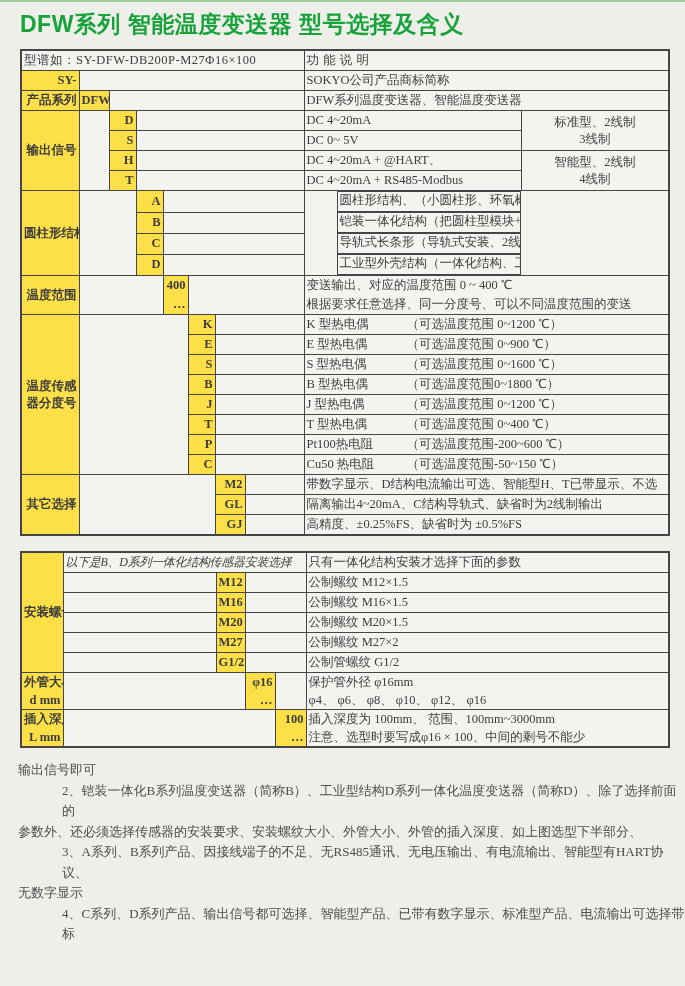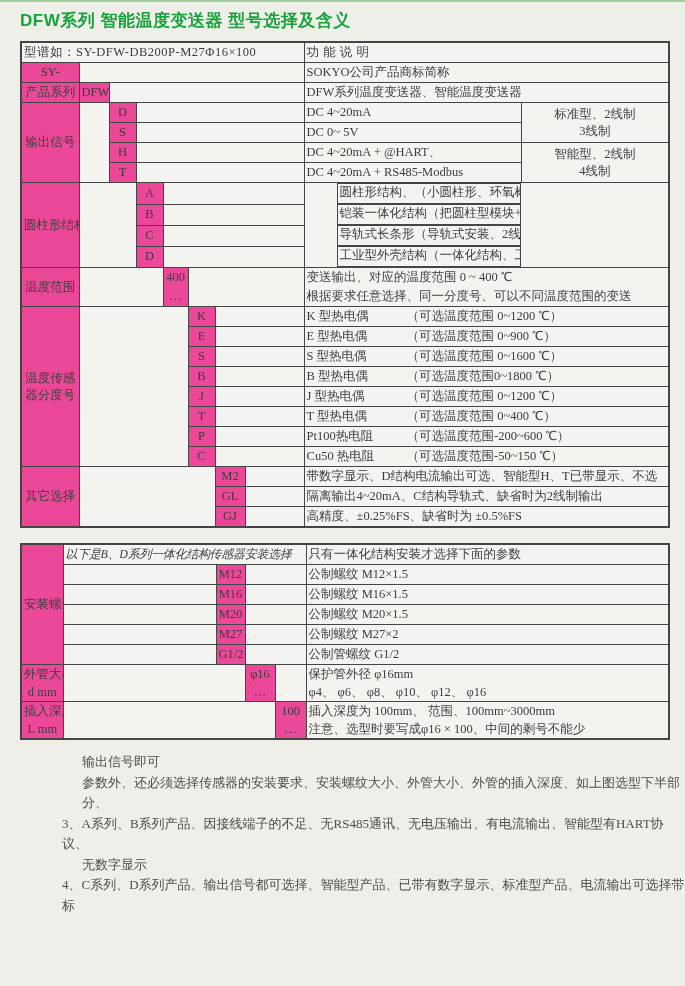--- a/index.html
+++ b/index.html
@@ -6,51 +6,51 @@
   body{
     width:685px;height:986px;
     background:#edefe8;
     font-family:"Liberation Serif", serif;
     color:#3d3d3d;
     overflow:hidden;
   }
   .page{width:685px;height:986px;border-top:2px solid #9fce9a;box-sizing:border-box;}
   .title{
     font-family:"Liberation Sans", sans-serif;
-    font-weight:bold;font-size:17px;color:#17a23c;
+    font-weight:bold;font-size:23px;color:#17a23c;
     margin:7px 0 9px 20px;letter-spacing:0.5px;
   }
   table{
     border-collapse:collapse;table-layout:fixed;
     width:648px;margin-left:20px;
     background:#f3f4ef;
     border:2px solid #454545;
   }
   td{
     border:1px solid #454545;
     font-size:12.5px;color:#3d3d3d;
     height:19px;line-height:17px;
     padding:0 2px;overflow:hidden;white-space:nowrap;
   }
-  td.g{background:#ec4899;text-align:center;}
+  td.g{background:#fde047;text-align:right;font-weight:bold;}
   td.hdr{text-align:left;letter-spacing:0.5px;}
   td.desc{}
   td.note{text-align:center;}
   td.two{height:38px;}
   td.two div{height:19px;line-height:19px;}
   table.t2 td{height:19px;}
   table.t2 td.two{height:36px;}
   table.t2 td.two div{height:18px;line-height:18px;}
   .flexsb{display:flex;justify-content:space-between;padding-right:8px;margin-left:32px;}
   .dl{display:inline-block;width:100px;}
   .tight{font-size:12px;letter-spacing:-0.3px;font-style:italic;}
   .gap{height:15px;}
   .notes{margin:12px 0 0 18px;font-size:13px;color:#4d4d4d;line-height:20.5px;}
   .note-item{margin-left:44px;}
-  .note-cont{margin-left:64px;}
+  .note-cont{}
 </style>
 </head>
 <body>
 
 <div class="page">
 
   <div class="title">DFW系列 智能温度变送器 型号选择及含义</div>
 
   <table class="t1">
     <colgroup>
@@ -320,20 +320,21 @@
       <td class="desc two">
         <div>插入深度为 100mm、 范围、100mm~3000mm</div>
         <div>注意、选型时要写成φ16 × 100、中间的剩号不能少</div>
       </td>
     </tr>
   </tbody>
     </table>
 
   <div class="notes">
     <div class="note-cont">输出信号即可</div>
+    <div class="note-item"><span>2、</span><span>铠装一体化B系列温度变送器（简称B）、工业型结构D系列一体化温度变送器（简称D）、除了选择前面的</span></div>
     <div class="note-cont">参数外、还必须选择传感器的安装要求、安装螺纹大小、外管大小、外管的插入深度、如上图选型下半部分、</div>
     <div class="note-item"><span>3、</span><span>A系列、B系列产品、因接线端子的不足、无RS485通讯、无电压输出、有电流输出、智能型有HART协议、</span></div>
     <div class="note-cont">无数字显示</div>
     <div class="note-item"><span>4、</span><span>C系列、D系列产品、输出信号都可选择、智能型产品、已带有数字显示、标准型产品、电流输出可选择带标</span></div>
 
   </div>
 
 </div>
 
 </body></html>

